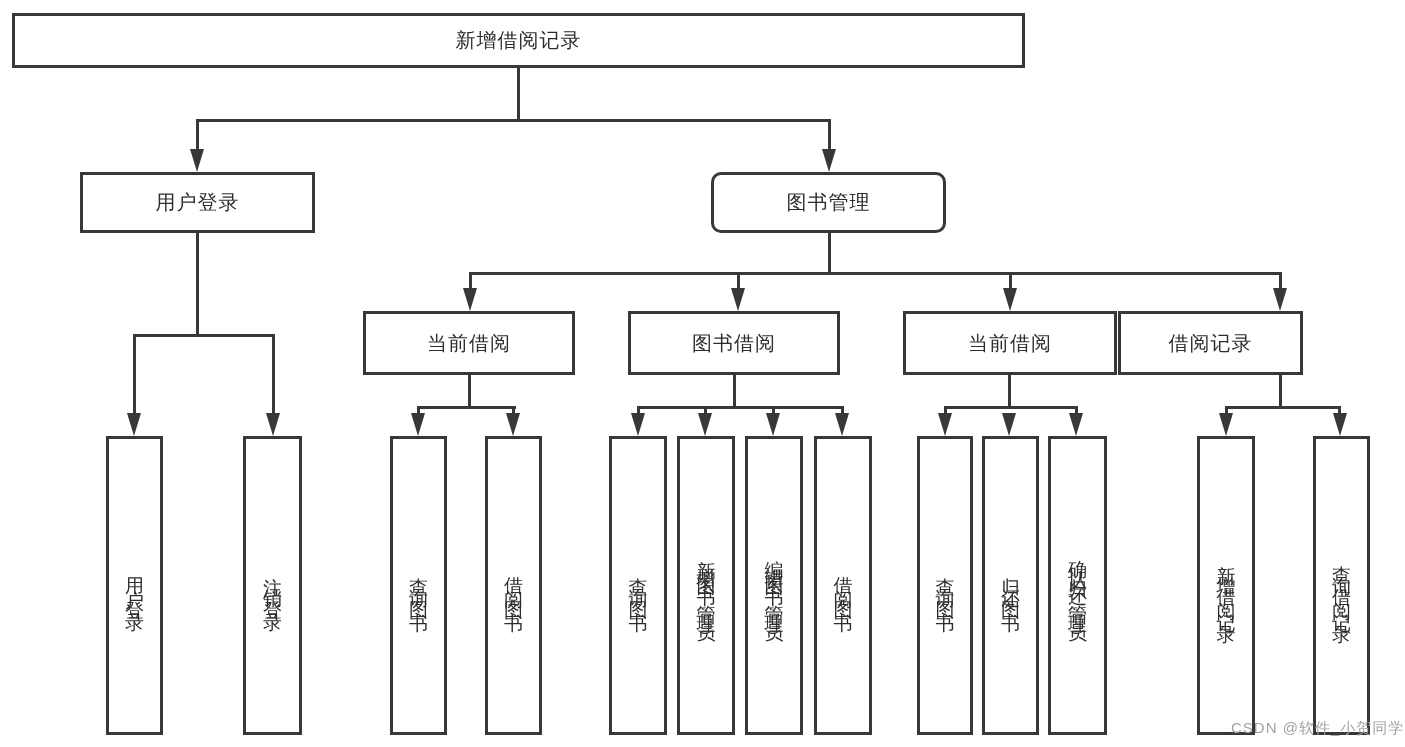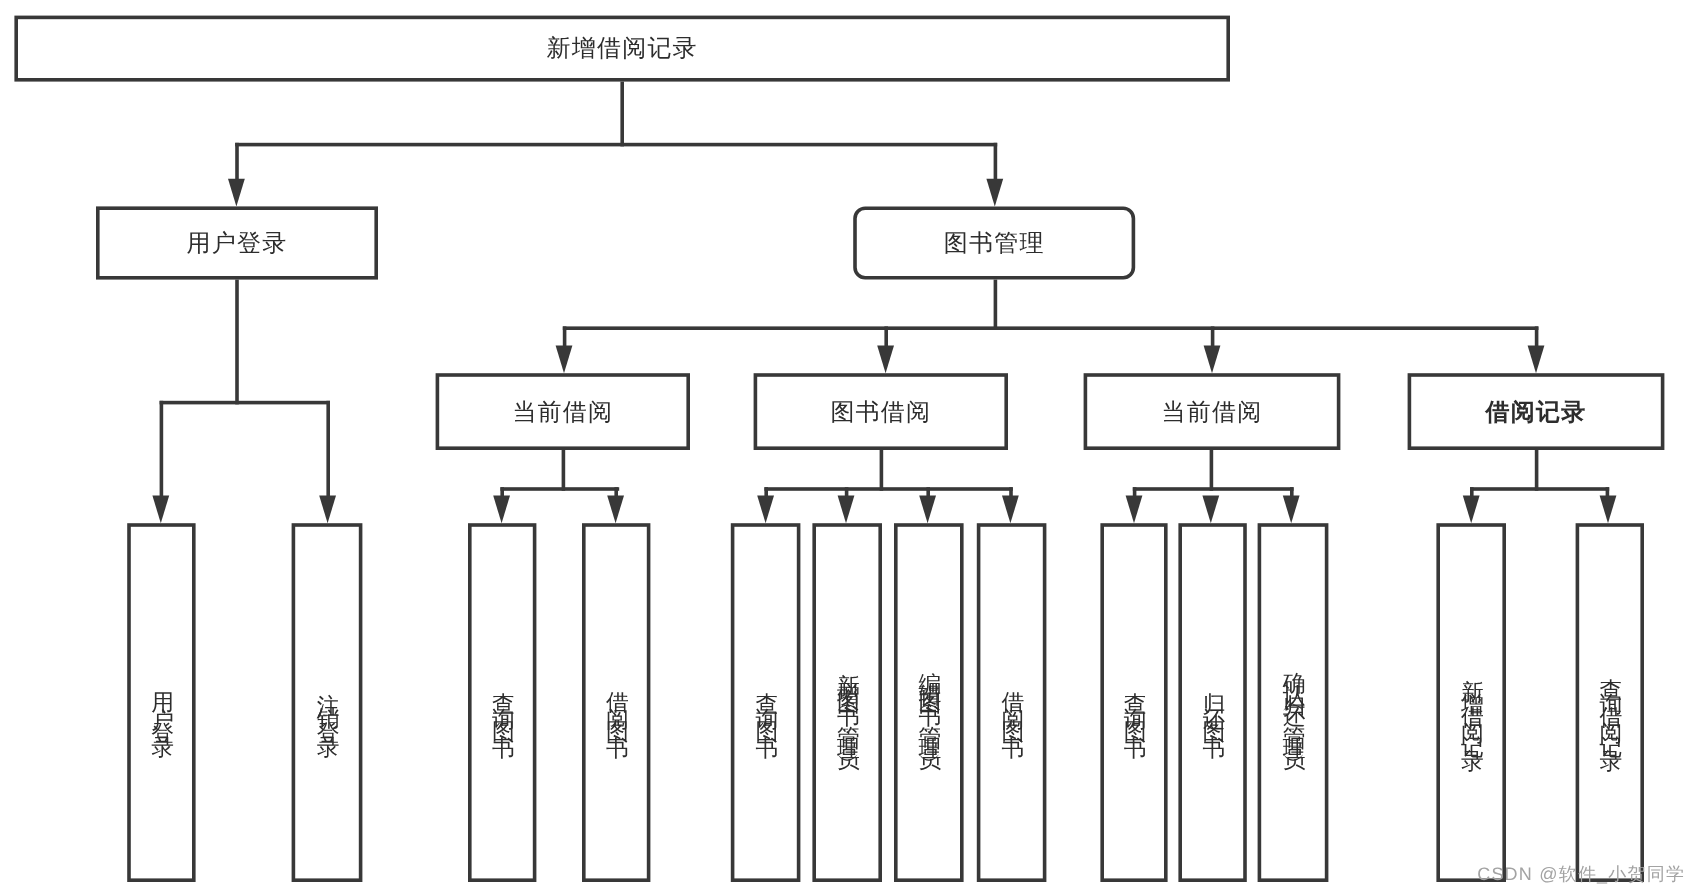--- a/index.html
+++ b/index.html
@@ -85,21 +85,21 @@
   <div class="vline" style="left:1009px;top:272px;height:18px;"></div>
   <div class="vline" style="left:1279px;top:272px;height:18px;"></div>
   <div class="arrowhead" style="left:463px;top:288px;"></div>
   <div class="arrowhead" style="left:731px;top:288px;"></div>
   <div class="arrowhead" style="left:1003px;top:288px;"></div>
   <div class="arrowhead" style="left:1273px;top:288px;"></div>
 
   <div class="node" style="left:363px;top:311px;width:212px;height:64px;">当前借阅</div>
   <div class="node" style="left:903px;top:311px;width:214px;height:64px;">当前借阅</div>
   <div class="node" style="left:628px;top:311px;width:212px;height:64px;">图书借阅</div>
-  <div class="node" style="left:1173px;top:311px;width:214px;height:64px;font-weight:bold;">借阅记录</div>
+  <div class="node" style="left:1118px;top:311px;width:185px;height:64px;">借阅记录</div>
 
   <div class="vline" style="left:468px;top:375px;height:34px;"></div>
   <div class="hline" style="left:417px;top:406px;width:99px;"></div>
   <div class="vline" style="left:417px;top:406px;height:11px;"></div>
   <div class="vline" style="left:512px;top:406px;height:11px;"></div>
   <div class="arrowhead" style="left:411px;top:413px;"></div>
   <div class="arrowhead" style="left:506px;top:413px;"></div>
 
   <div class="vline" style="left:733px;top:375px;height:34px;"></div>
   <div class="hline" style="left:637px;top:406px;width:207px;"></div>

